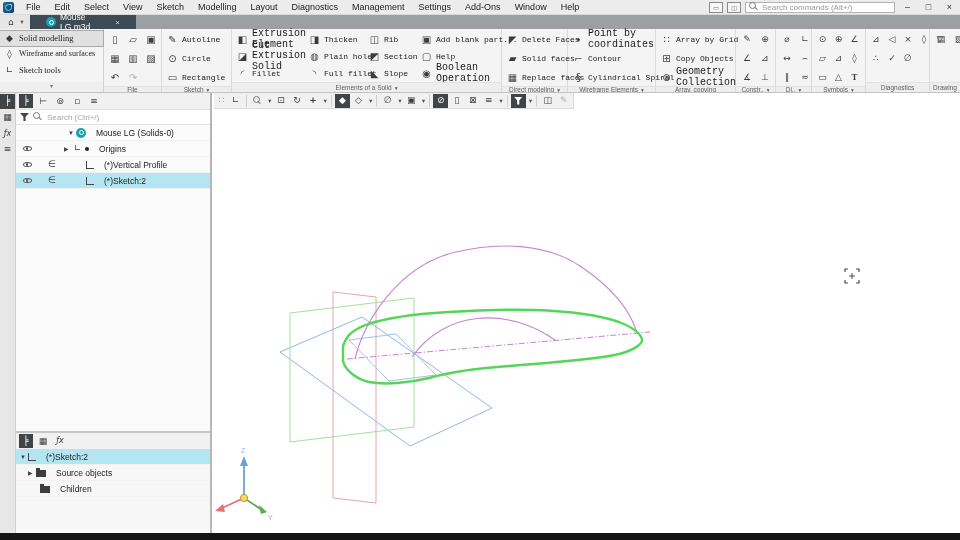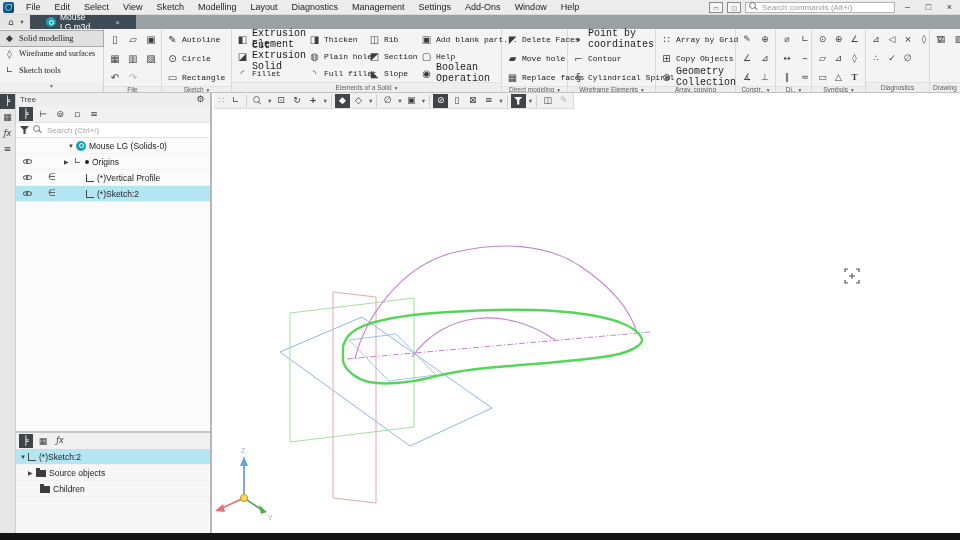--- a/index.html
+++ b/index.html
@@ -119,21 +119,21 @@
   .ptb-btn.active .ic{color:#fff;}
   .search-row{height:16px;display:flex;align-items:center;gap:4px;background:#fff;border-top:1px solid #e3e3e3;
     border-bottom:1px solid #e3e3e3;padding:0 4px;flex:0 0 auto;}
   .search-row .ph{color:#a5a5a5;font-size:8px;}
   .tree-body{flex:1;background:#fbfbfb;overflow:hidden;}
   .trow{height:16px;display:flex;align-items:center;border-bottom:1px solid #f1f1f1;}
   .trow.selected{background:#b3e6f2;}
   .c-eye{width:14px;margin-left:4px;display:flex;justify-content:center;flex:0 0 auto;}
   .c-rel{width:16px;margin-left:10px;display:flex;justify-content:center;flex:0 0 auto;}
   .t-caret{font-size:6px;color:#444;width:8px;flex:0 0 auto;}
-  .t-label{margin-left:3px;white-space:nowrap;}
+  .t-label{margin-left:10px;white-space:nowrap;}
   .params{flex:0 0 auto;height:102px;border-top:2px solid #c6c6c6;background:#f7f7f7;}
   .dot{width:4px;height:4px;border-radius:50%;background:#222;flex:0 0 auto;margin-left:2px;}
 
   
   .viewport{position:absolute;left:214px;top:93px;right:0;bottom:7px;background:#fff;}
   .vtoolbar{position:absolute;top:0;left:0;height:16px;display:flex;align-items:center;background:#f1f1f1;
     border-bottom:1px solid #dcdcdc;border-right:1px solid #dcdcdc;padding:0 2px;gap:1px;}
   .vbtn{height:14px;min-width:15px;display:flex;align-items:center;justify-content:center;padding:0 1px;}
   .vbtn.active{background:#3f4449;}
   .vbtn.active .ic{color:#fff;}
@@ -305,21 +305,21 @@
   </div>
 
   <div class="rgroup" style="width:66px">
     <div class="rgroup-body rcol">
       <div class="rbtn">
         <span class="ic i-delf"></span>
         <span>Delete Faces</span>
       </div>
       <div class="rbtn">
         <span class="ic i-movef"></span>
-        <span>Move hole</span>
+        <span>Solid faces</span>
       </div>
       <div class="rbtn">
         <span class="ic i-replf"></span>
         <span>Replace faces</span>
       </div>
     </div>
     <div class="rgroup-label">
       <span>Direct modeling</span>
         <span class="caret">▾</span>
     </div>
@@ -450,24 +450,20 @@
     </div>
   <div class="strip-btn">
       <span class="ic sm i-fx"></span>
     </div>
   <div class="strip-btn">
       <span class="ic sm i-stack"></span>
     </div>
 </div>
 
 <div class="sidepanel">
-  <div class="panel-header">
-    <span>Tree</span>
-    <span class="ic sm i-gear"></span>
-  </div>
   <div class="panel-toolbar">
     <div class="ptb-btn active">
         <span class="ic sm i-tree"></span>
       </div>
     <div class="ptb-btn">
         <span class="ic sm i-tree2"></span>
       </div>
     <div class="ptb-btn">
         <span class="ic sm i-rounds"></span>
       </div>

